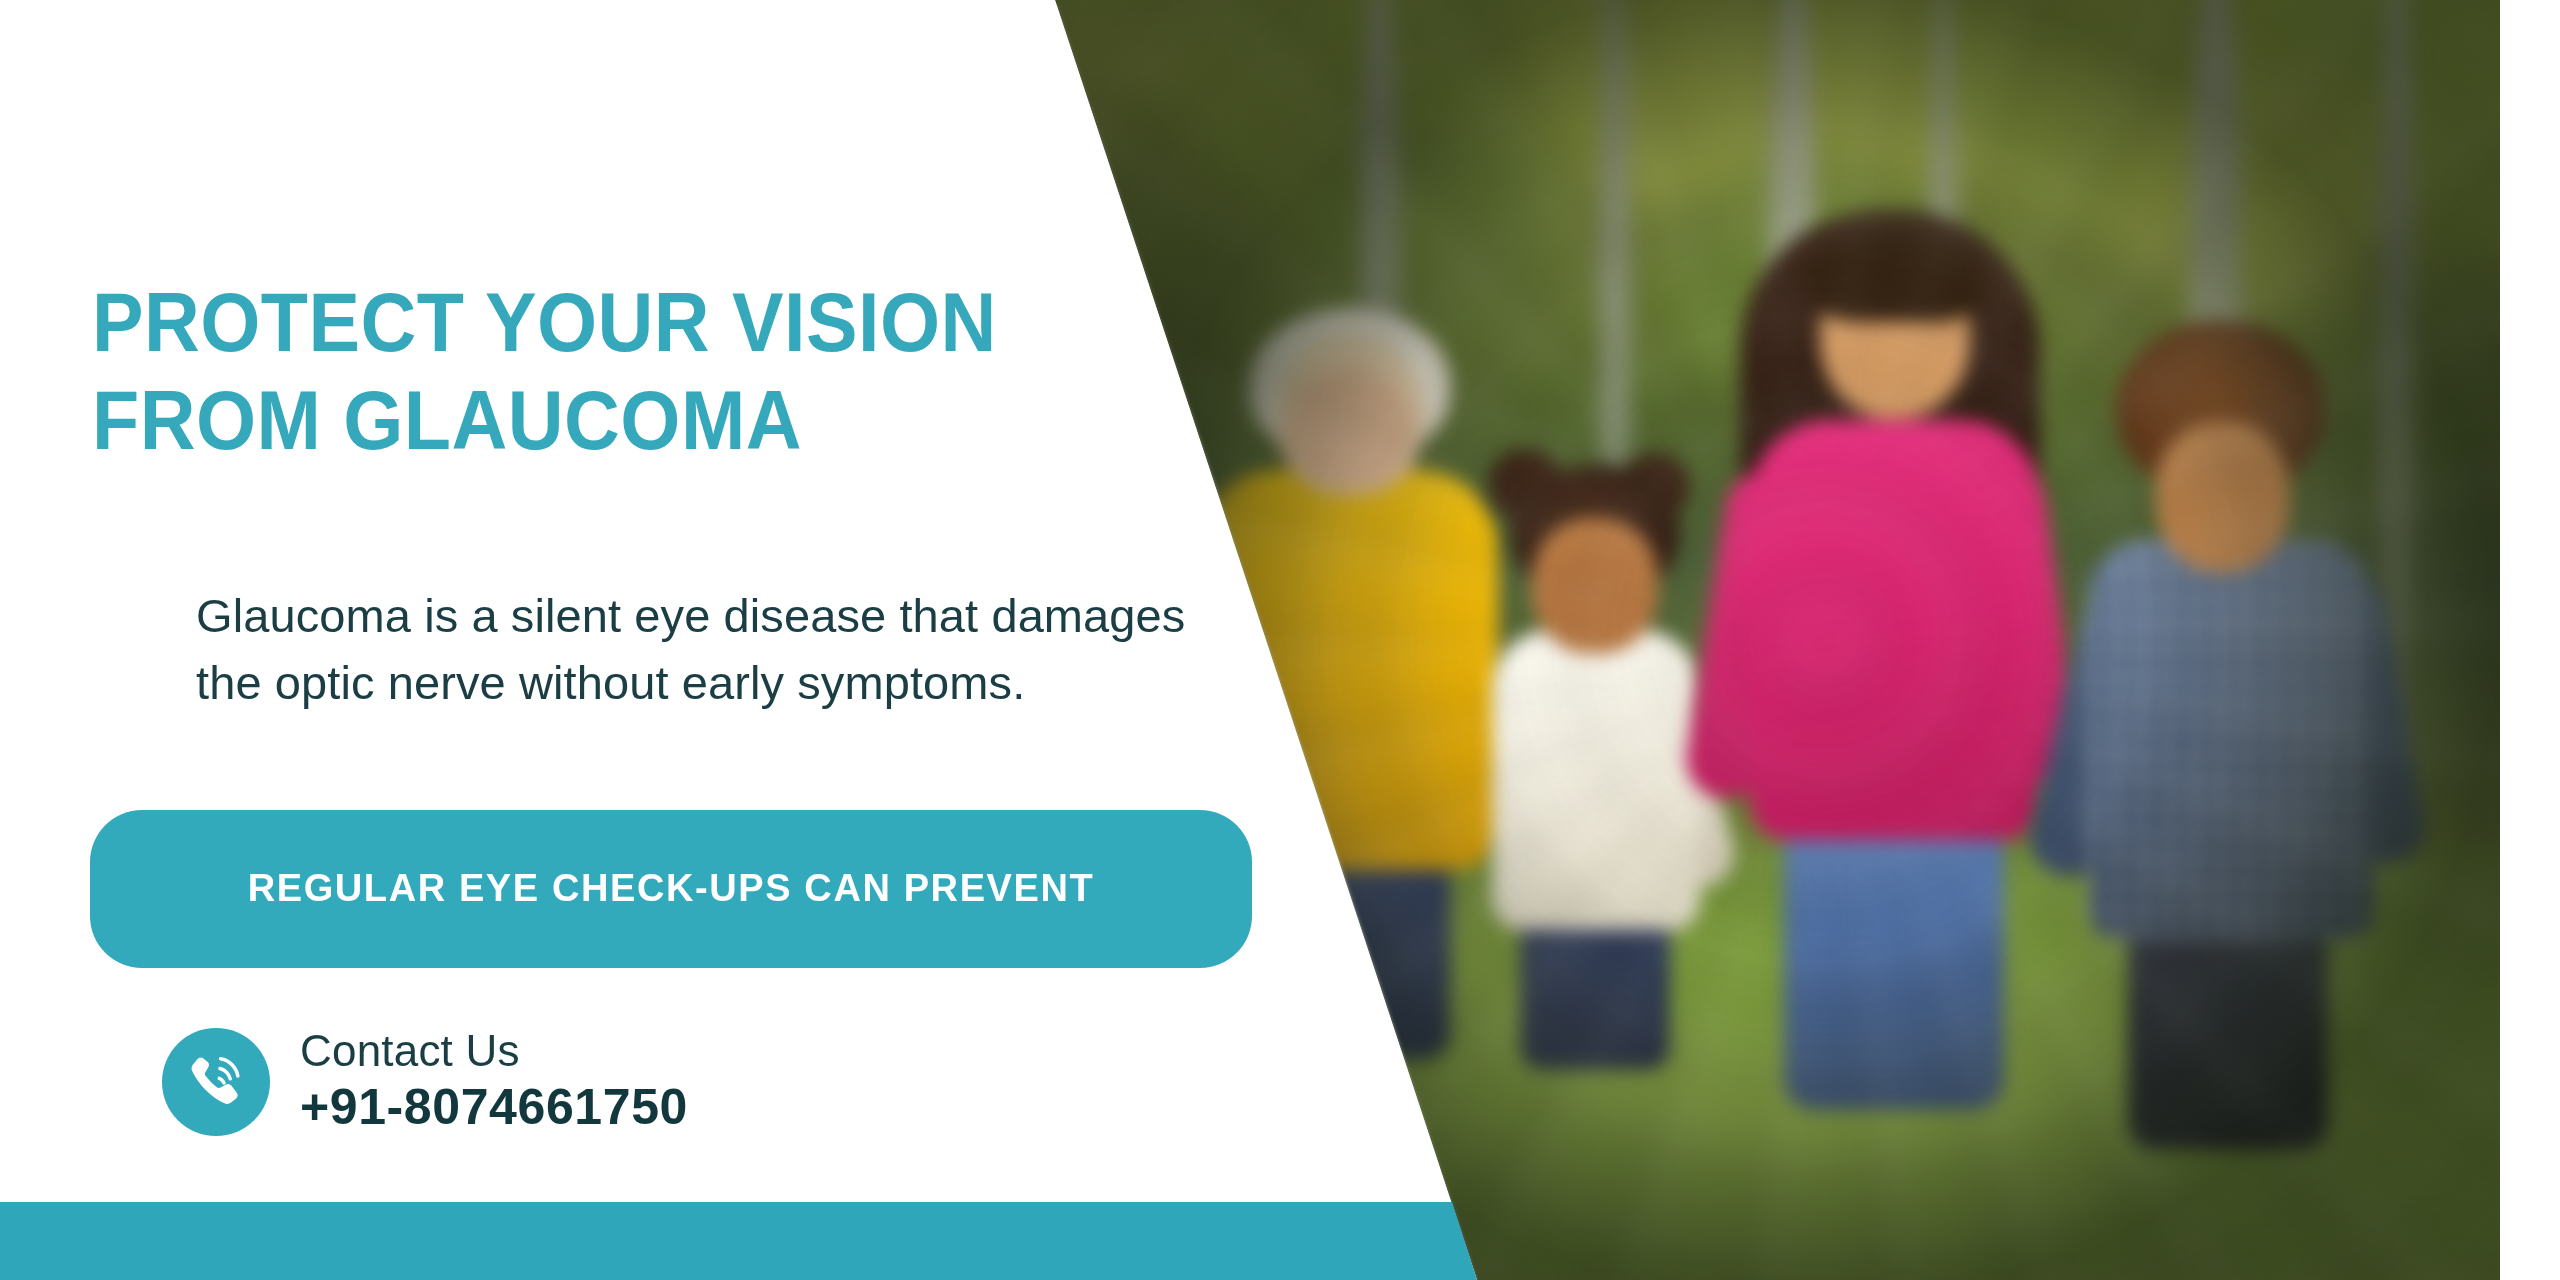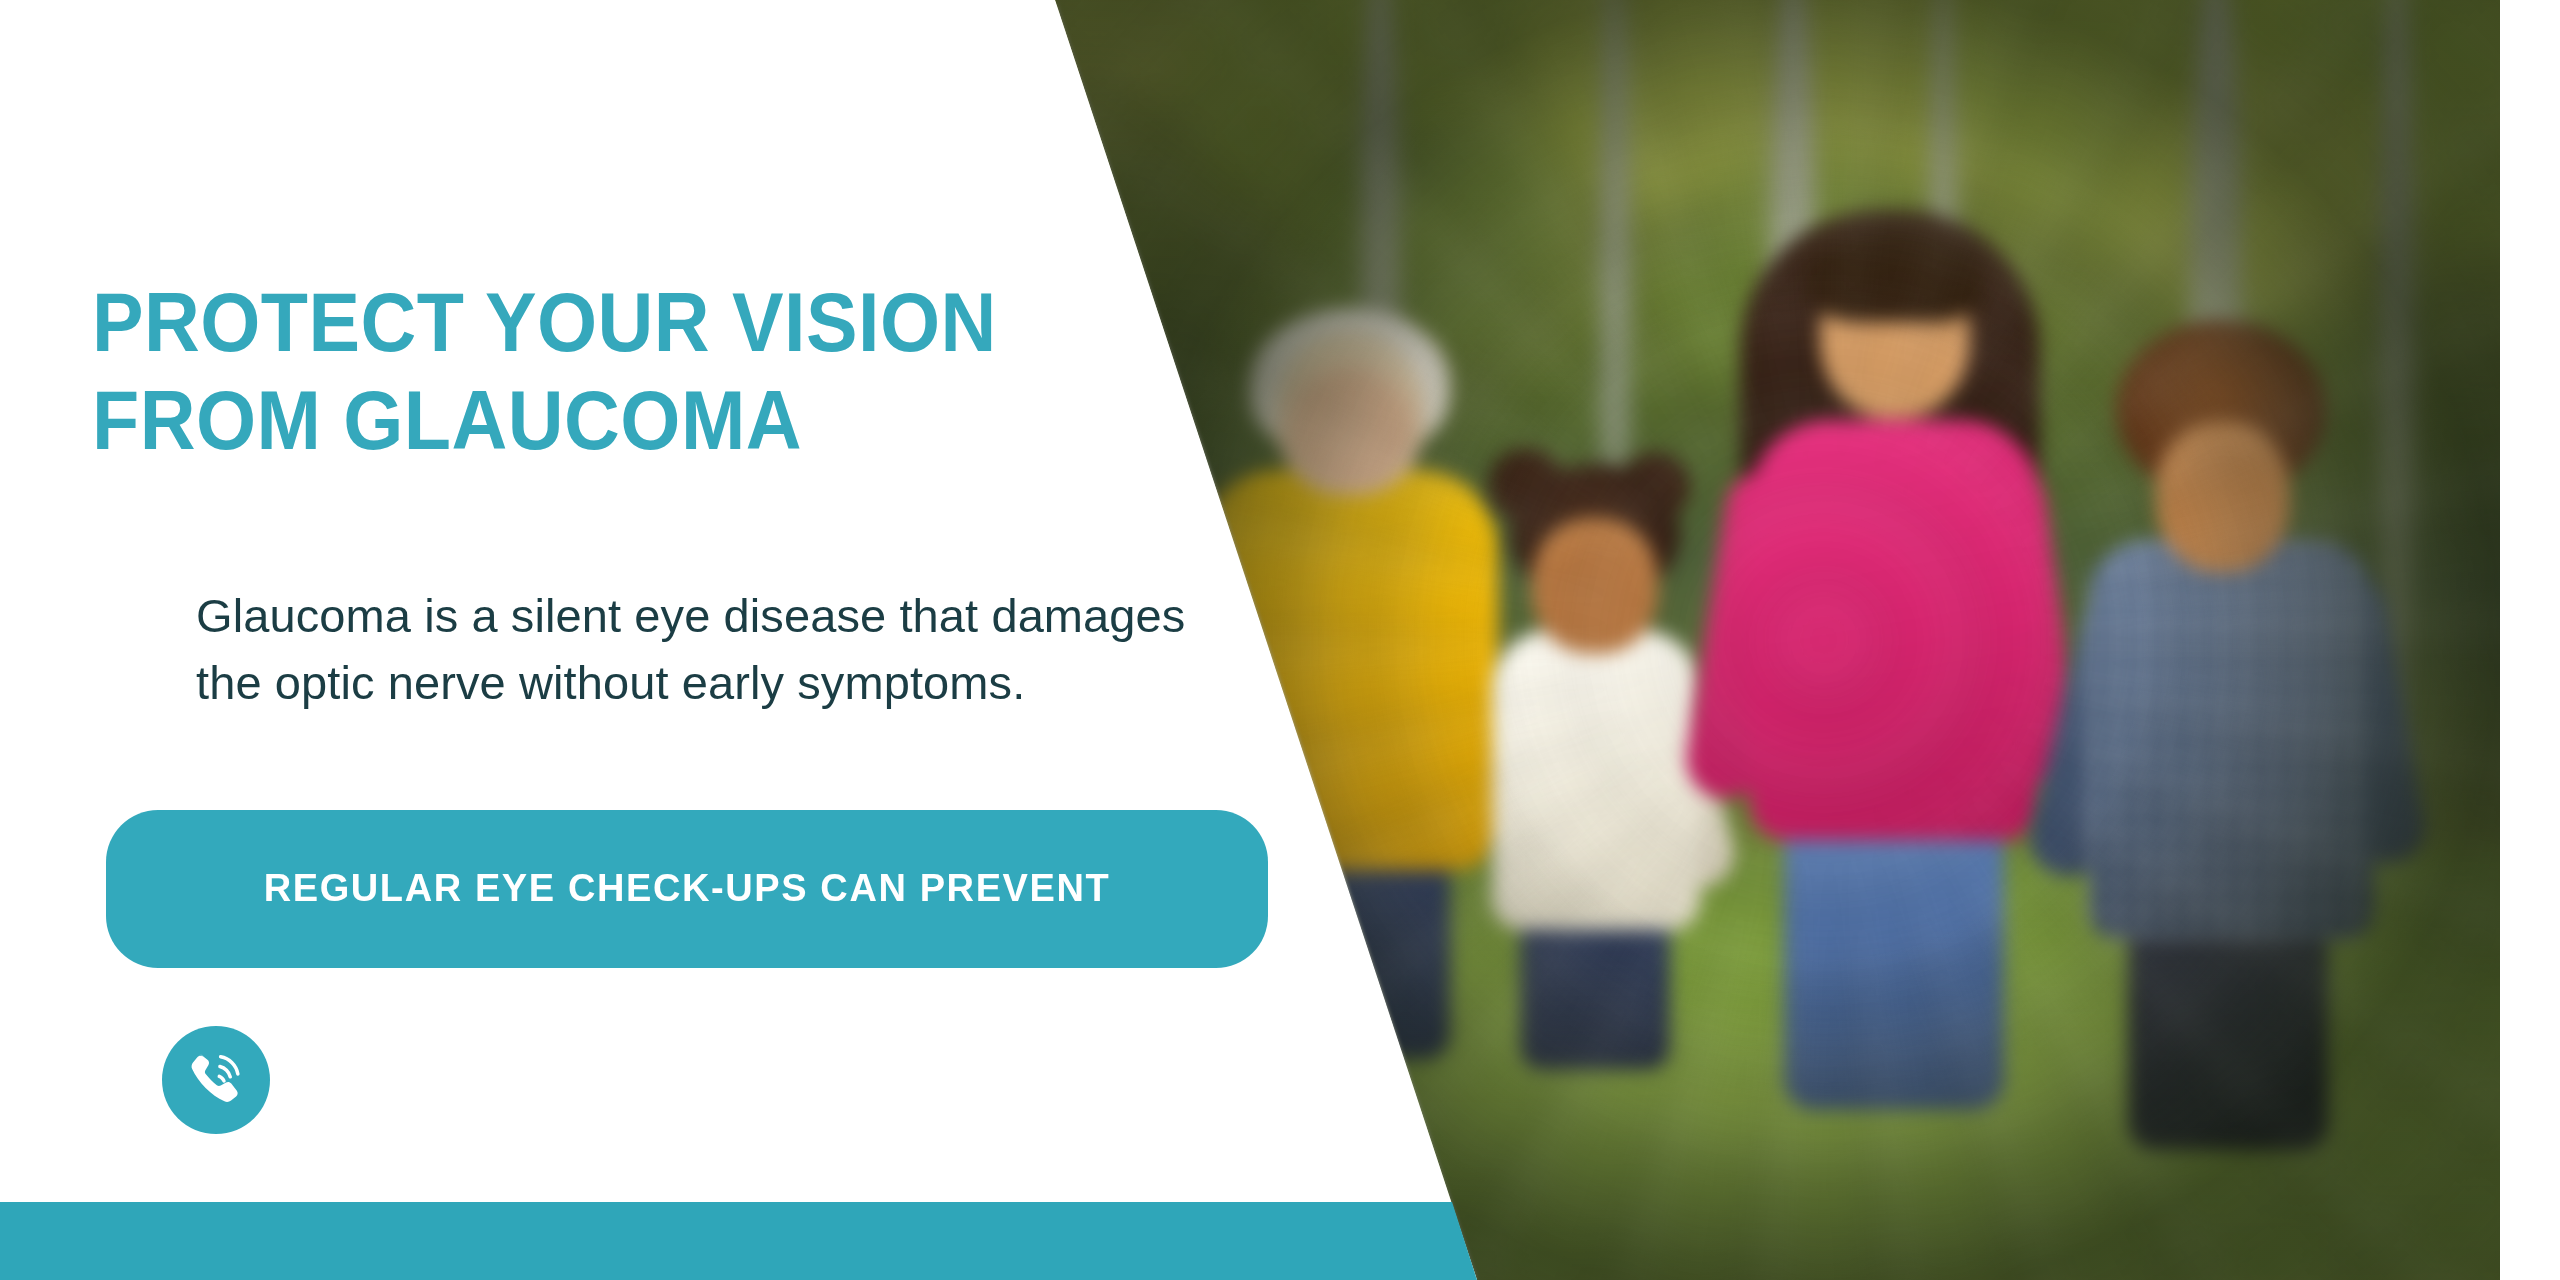--- a/index.html
+++ b/index.html
@@ -172,21 +172,21 @@
     color:#1b3d44;
     font-family:"Liberation Sans", sans-serif;
     font-weight:400;font-size:47px;line-height:1.42;
     letter-spacing:.1px;
   }
 
   .cta{
     position:absolute;left:90px;top:810px;width:1162px;height:158px;
     background:#33a9bc;border-radius:52px;
     display:flex;align-items:center;justify-content:center;
-    box-sizing:border-box;padding:0 46px;margin-left:16px;
+    box-sizing:border-box;padding:0 46px;
   }
   .cta-text{
     color:#ffffff;text-align:center;text-transform:uppercase;
     font-family:"Liberation Sans Narrow","Liberation Sans", sans-serif;
     font-weight:700;font-size:38px;line-height:1.42;letter-spacing:1.6px;
   }
   .cta-text .c2{display:block;}
 
   .contact{
     position:absolute;left:162px;top:1026px;
@@ -295,16 +295,20 @@
 
   <div class="contact">
     <div class="phone-circle">
       <svg width="66" height="66" viewBox="0 0 64 64" aria-hidden="true">
         <path fill="#ffffff" d="M19.2 9.4c-1.7-1.3-4.1-1-5.5.7l-4 4.9c-1.5 1.8-1.8 4.3-.8 6.4 3 6.6 7.4 12.7 13 18.3 5.6 5.6 11.7 10 18.3 13 2.1 1 4.6.7 6.4-.8l4.9-4c1.7-1.4 2-3.8.7-5.5l-5.4-7c-1.2-1.6-3.4-2-5.1-1l-5.1 3c-1.2.7-2.7.6-3.8-.3-2-1.6-3.9-3.3-5.7-5.1-1.8-1.8-3.5-3.7-5.1-5.7-.9-1.1-1-2.6-.3-3.8l3-5.1c1-1.7.6-3.9-1-5.1l-7-5.4z"></path>
         <path fill="none" stroke="#ffffff" stroke-width="3.4" stroke-linecap="round" d="M36.5 9.5c4.2.7 8 2.7 11 5.7s5 6.8 5.7 11"></path>
         <path fill="none" stroke="#ffffff" stroke-width="3.4" stroke-linecap="round" d="M35.8 18.9c2.4.6 4.6 1.8 6.4 3.6s3 4 3.6 6.4"></path>
         <path fill="none" stroke="#ffffff" stroke-width="3.4" stroke-linecap="round" d="M35.2 28.4c1 .4 1.9 1 2.7 1.8s1.4 1.7 1.8 2.7"></path>
       </svg>
     </div>
+    <div class="contact-text">
+      <span class="contact-label">Contact Us</span>
+      <span class="contact-number">+91-8074661750</span>
+    </div>
   </div>
 
   <div class="bottombar"></div>
 </div>
 
 </body></html>

